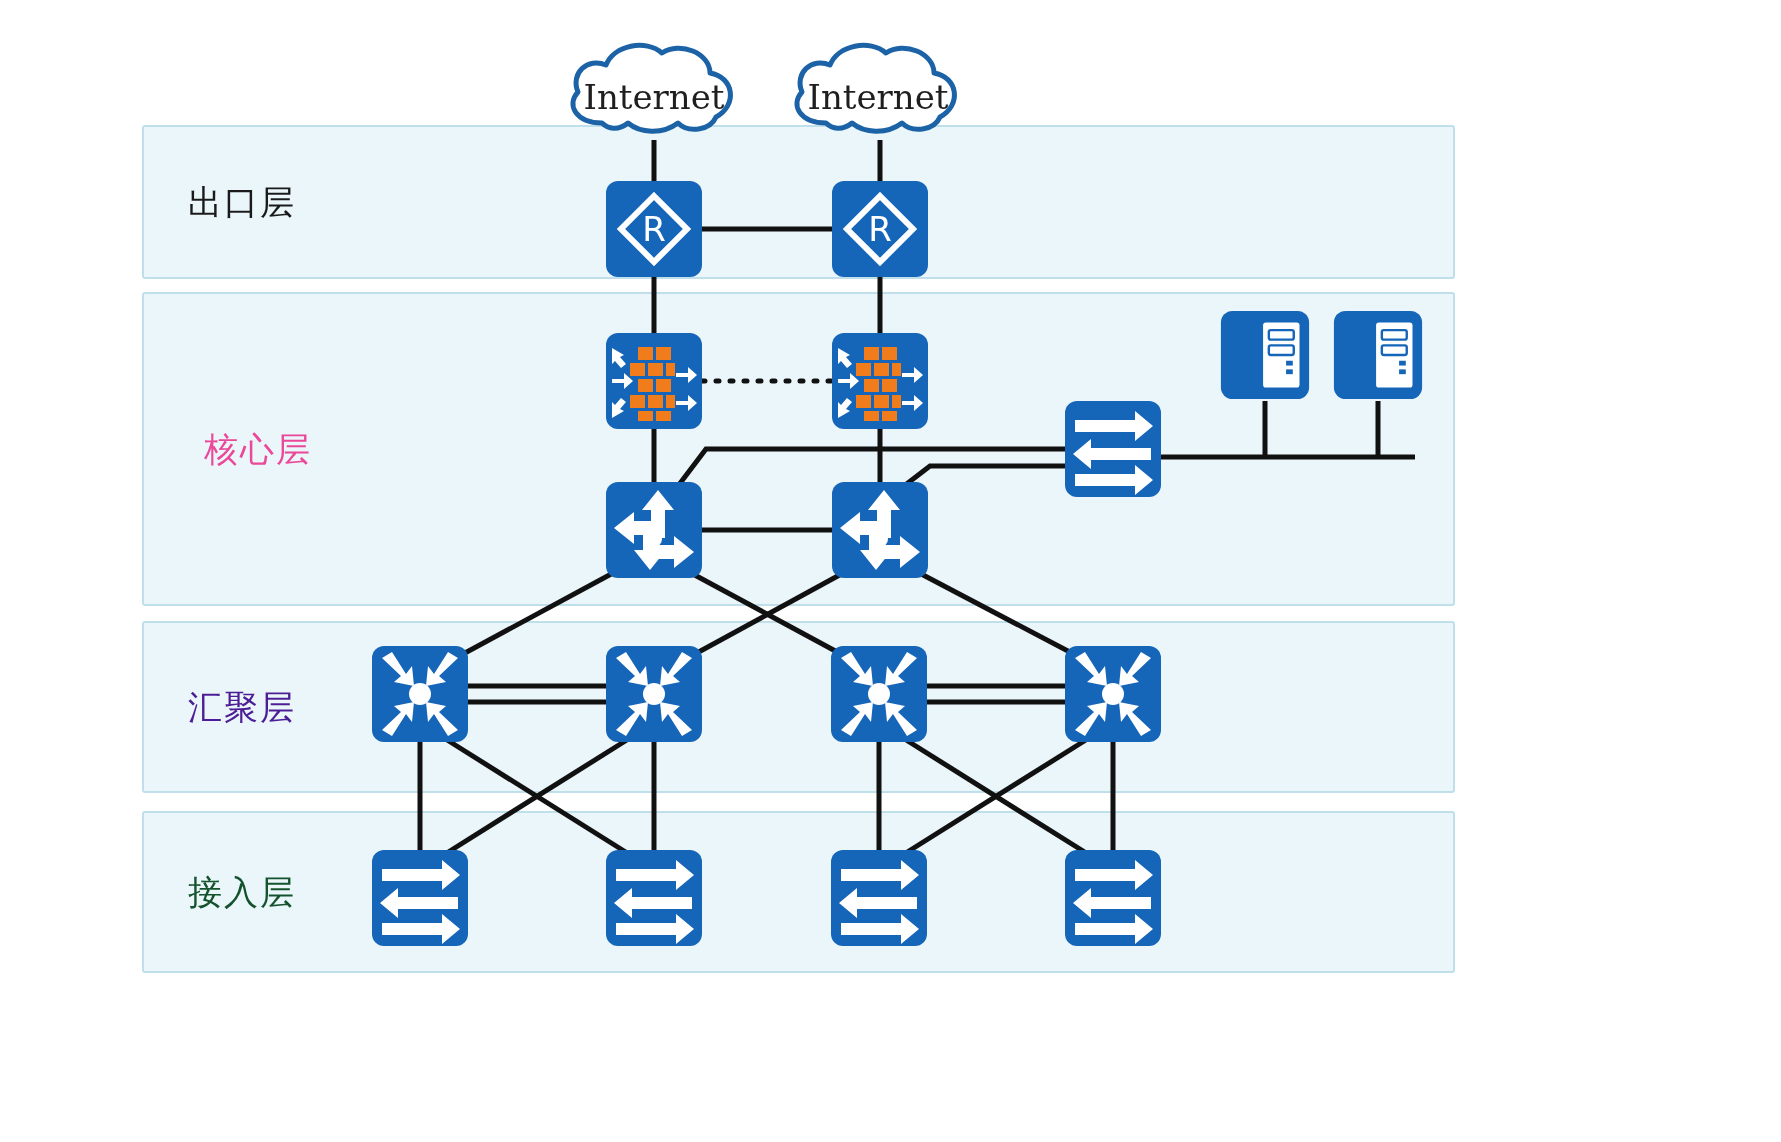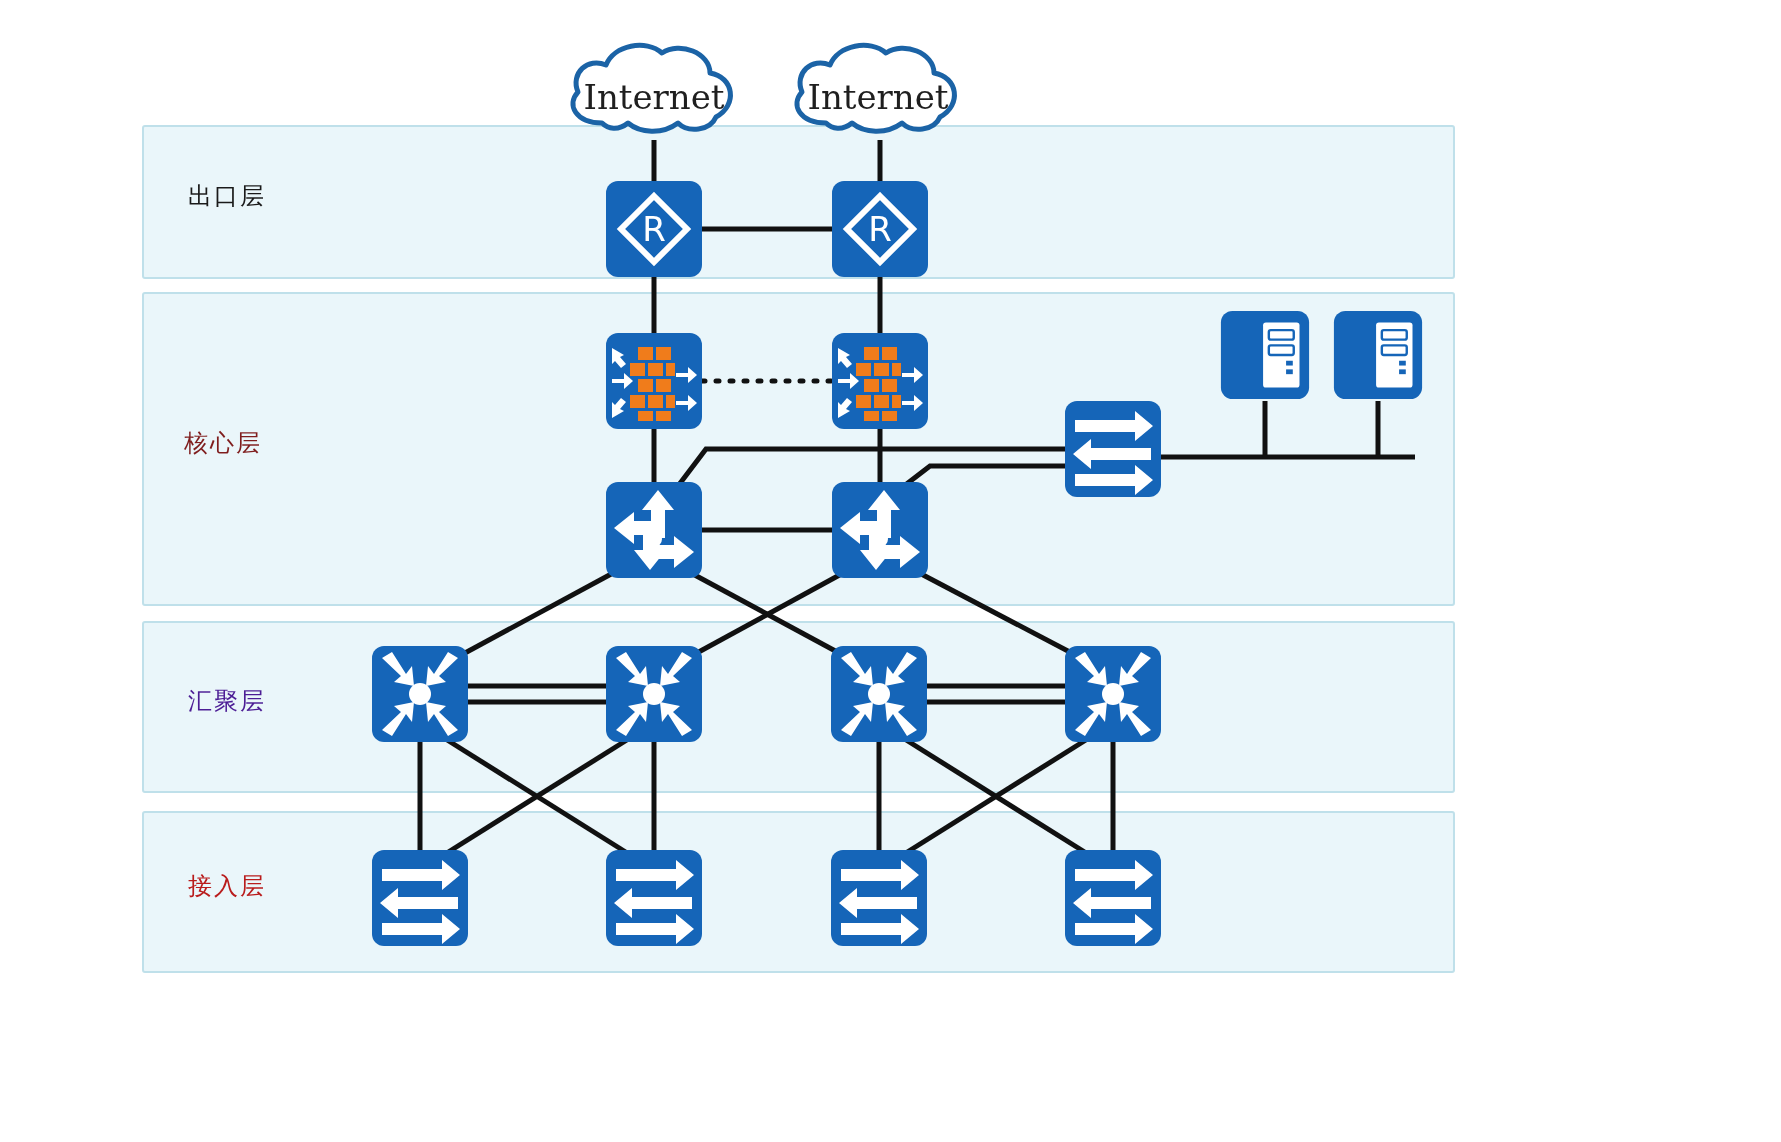--- a/index.html
+++ b/index.html
@@ -4,21 +4,21 @@
 <title>Network Topology</title>
 <style>
   html,body{margin:0;padding:0;background:#ffffff;}
   body{
     font-family:"Liberation Sans","DejaVu Sans",sans-serif;
     width:1781px;height:1142px;overflow:hidden;position:relative;
   }
   #stage{position:absolute;left:0;top:0;width:1781px;height:834px;background:#fff;}
   #stage > svg{position:absolute;left:0;top:0;width:1781px;height:1142px;}
   .layer-label{
-    position:absolute;color:#1a1a1a;font-size:24px;letter-spacing:2px;
+    position:absolute;color:#1a1a1a;font-size:34px;letter-spacing:2px;
     font-family:"DejaVu Sans","Liberation Sans",sans-serif;white-space:nowrap;
   }
   .cloud-text{
     font-family:"DejaVu Serif","Liberation Serif",serif;
     font-size:34px;fill:#1f1f1f;
   }
 </style>
 </head>
 <body>
 
@@ -215,17 +215,17 @@
           <use href="#glyph-switch"></use>
         </g>
         <g transform="translate(1113,898) scale(1)">
           <use href="#glyph-switch"></use>
         </g>
       </g>
   </svg>
 
   <div id="layer-labels">
       <div class="layer-label" style="left: 188px; top: 180px; color: rgb(26, 26, 26);">出口层</div>
-      <div class="layer-label" style="left: 184px; top: 427px; color: #7f1d1d;">核心层</div>
+      <div class="layer-label" style="left: 204px; top: 427px; color: #ec4899;">核心层</div>
       <div class="layer-label" style="left: 188px; top: 685px; color: #4c1d95;">汇聚层</div>
-      <div class="layer-label" style="left: 188px; top: 870px; color: #b91c1c;">接入层</div>
+      <div class="layer-label" style="left: 188px; top: 870px; color: #14532d;">接入层</div>
     </div>
 </div>
 
 </body></html>

